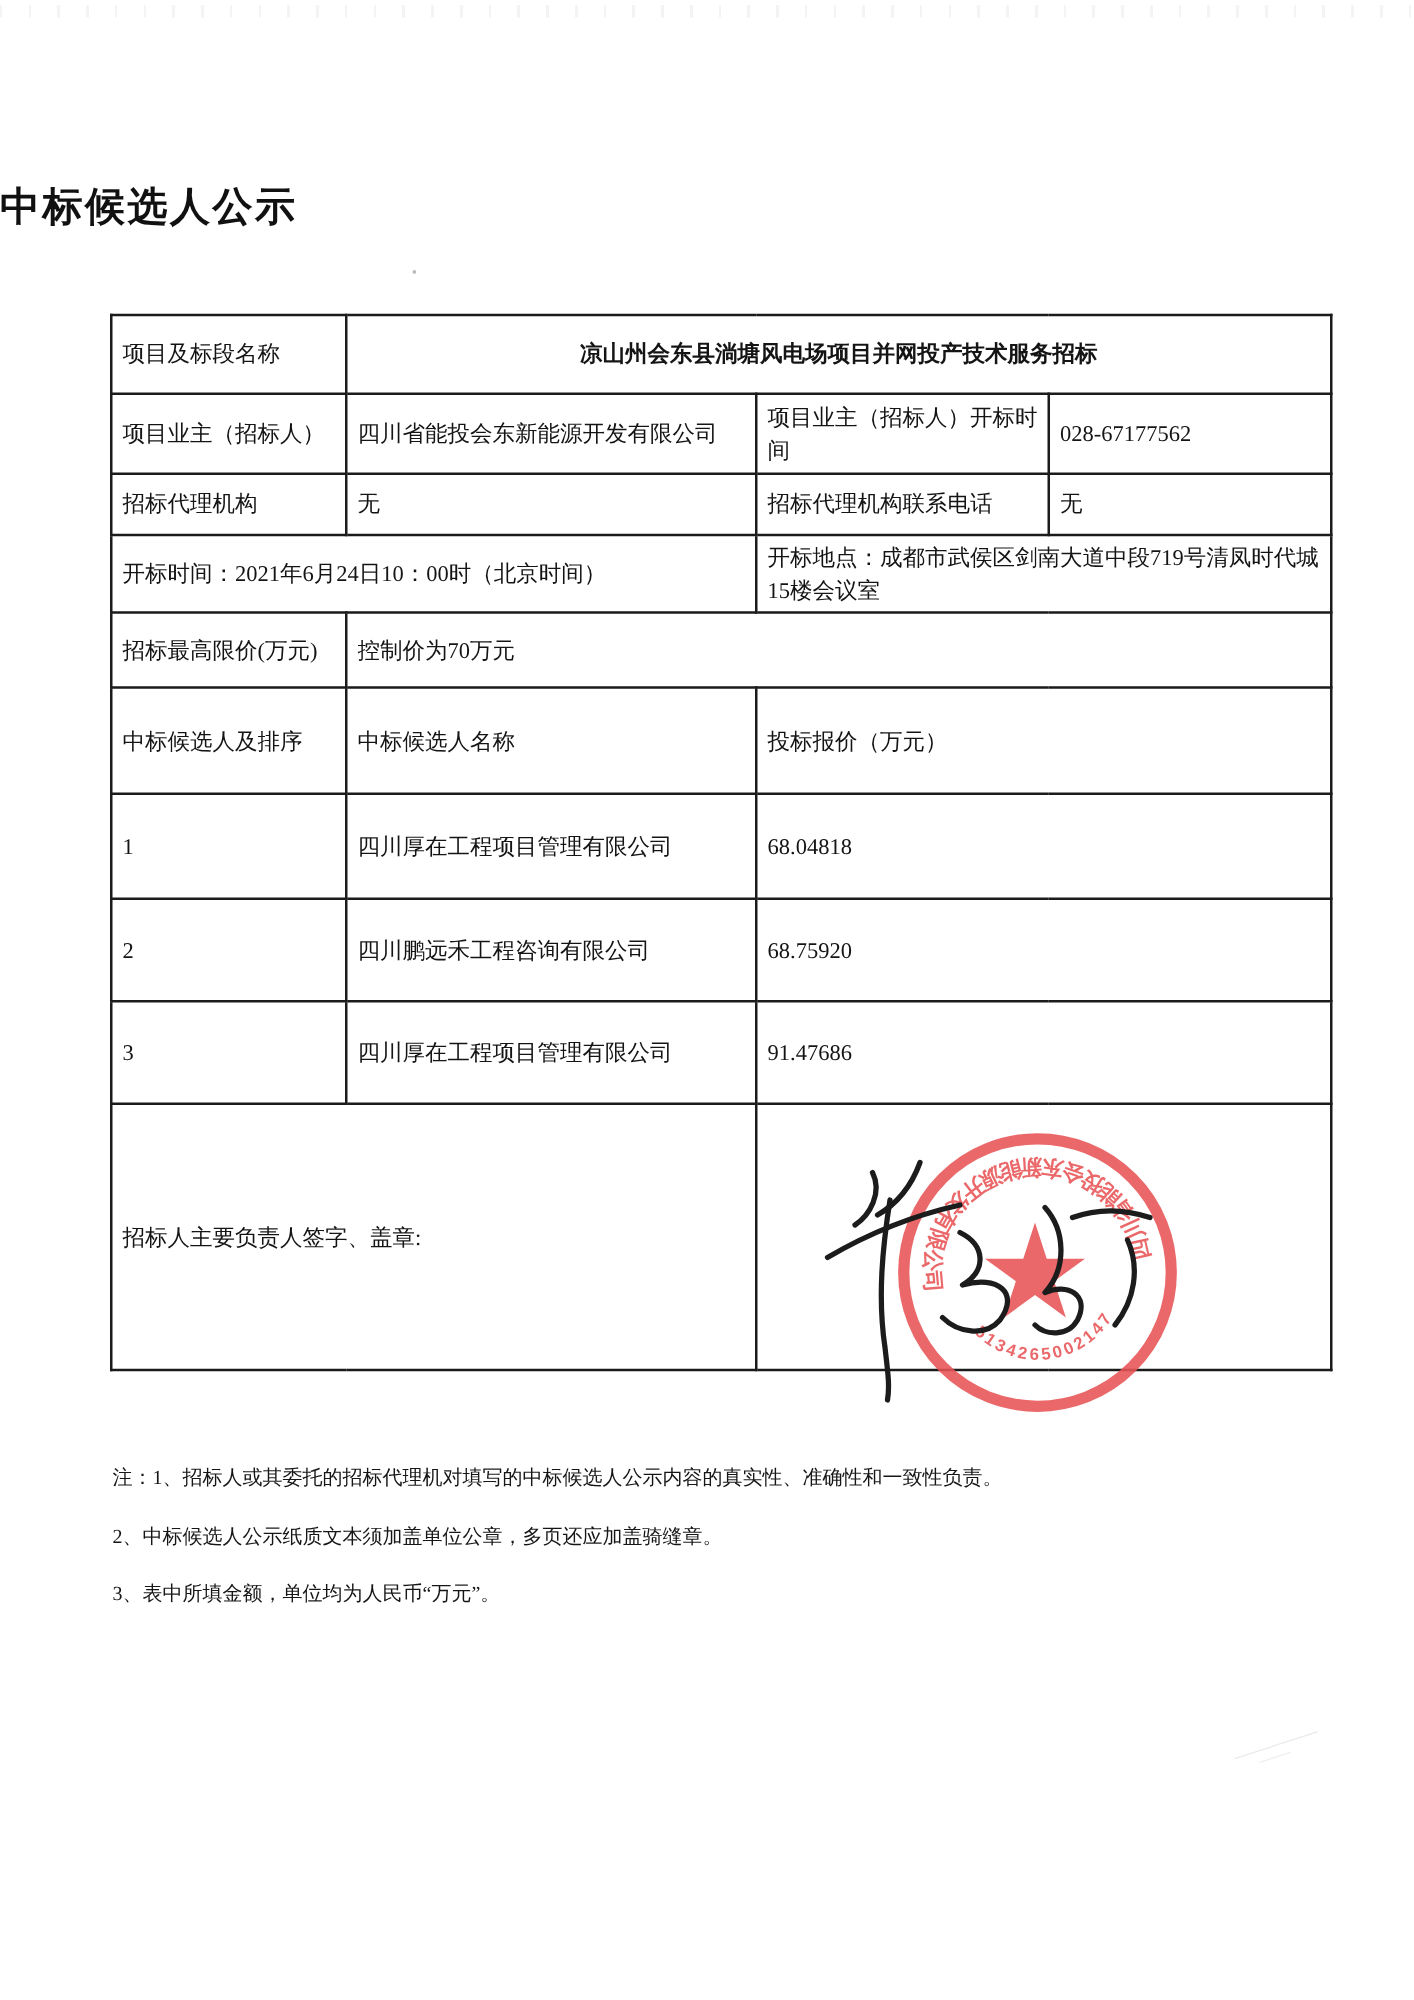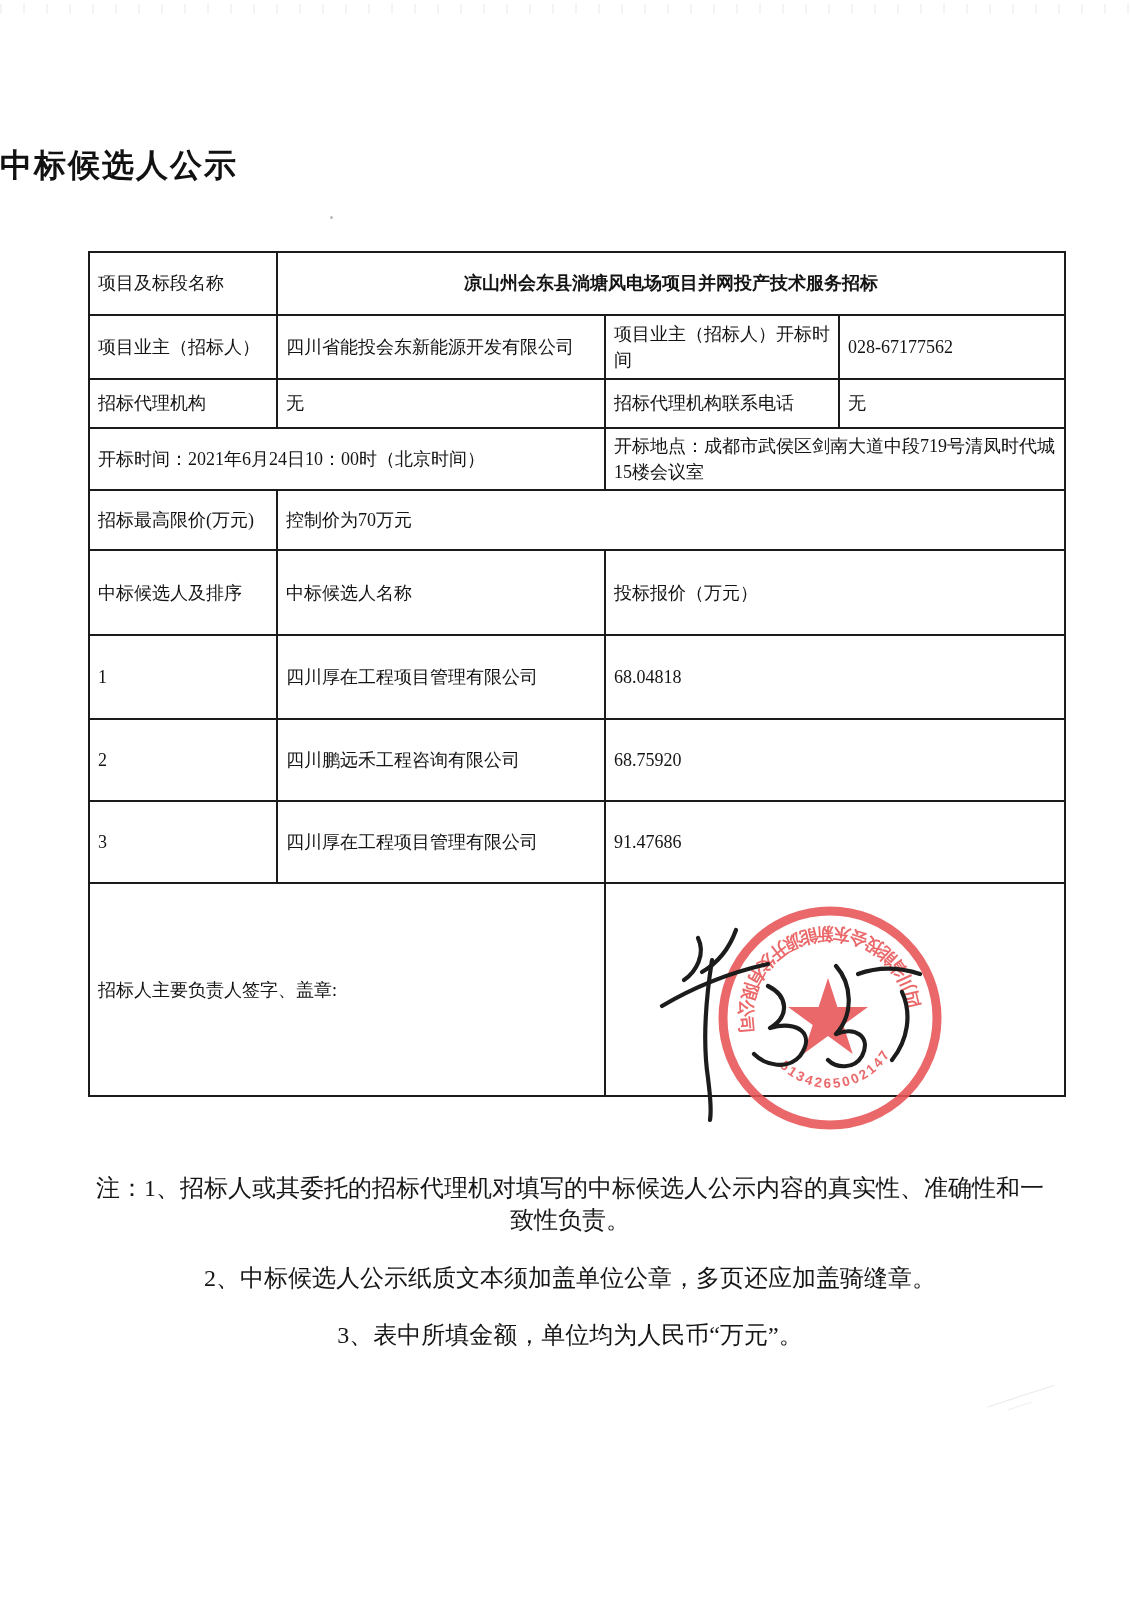--- a/index.html
+++ b/index.html
@@ -21,21 +21,21 @@
     border-collapse:collapse;table-layout:fixed;
   }
   table.main td{
     border:2px solid #1b1b1b;font-size:18px;color:#141414;
     padding:4px 8px;vertical-align:middle;line-height:1.45;
     word-break:break-all;
   }
   td.lbl{text-align:left;margin-left:33px;}
   td.ctr{text-align:left;}
   td.val-bold{font-weight:bold;text-align:center;}
-  .notes{position:absolute;left:90px;top:1172px;width:960px;font-size:24px;color:#161616;text-align:center;}
+  .notes{position:absolute;left:90px;top:1172px;width:960px;font-size:16px;color:#161616;}
   .notes p{margin:0 0 25px 0;line-height:1.35;}
   .stamp-layer{position:absolute;left:640px;top:868px;width:380px;height:305px;pointer-events:none;}
   .smudge{position:absolute;left:990px;top:1395px;width:70px;height:26px;
     border-top:1px solid #d9d9de;transform:rotate(-18deg);opacity:.55;}
   .smudge::after{content:"";position:absolute;left:18px;top:8px;width:26px;height:1px;background:#e2e2e6;}
 </style>
 </head>
 <body>
 
 <div class="scan-noise"></div>

